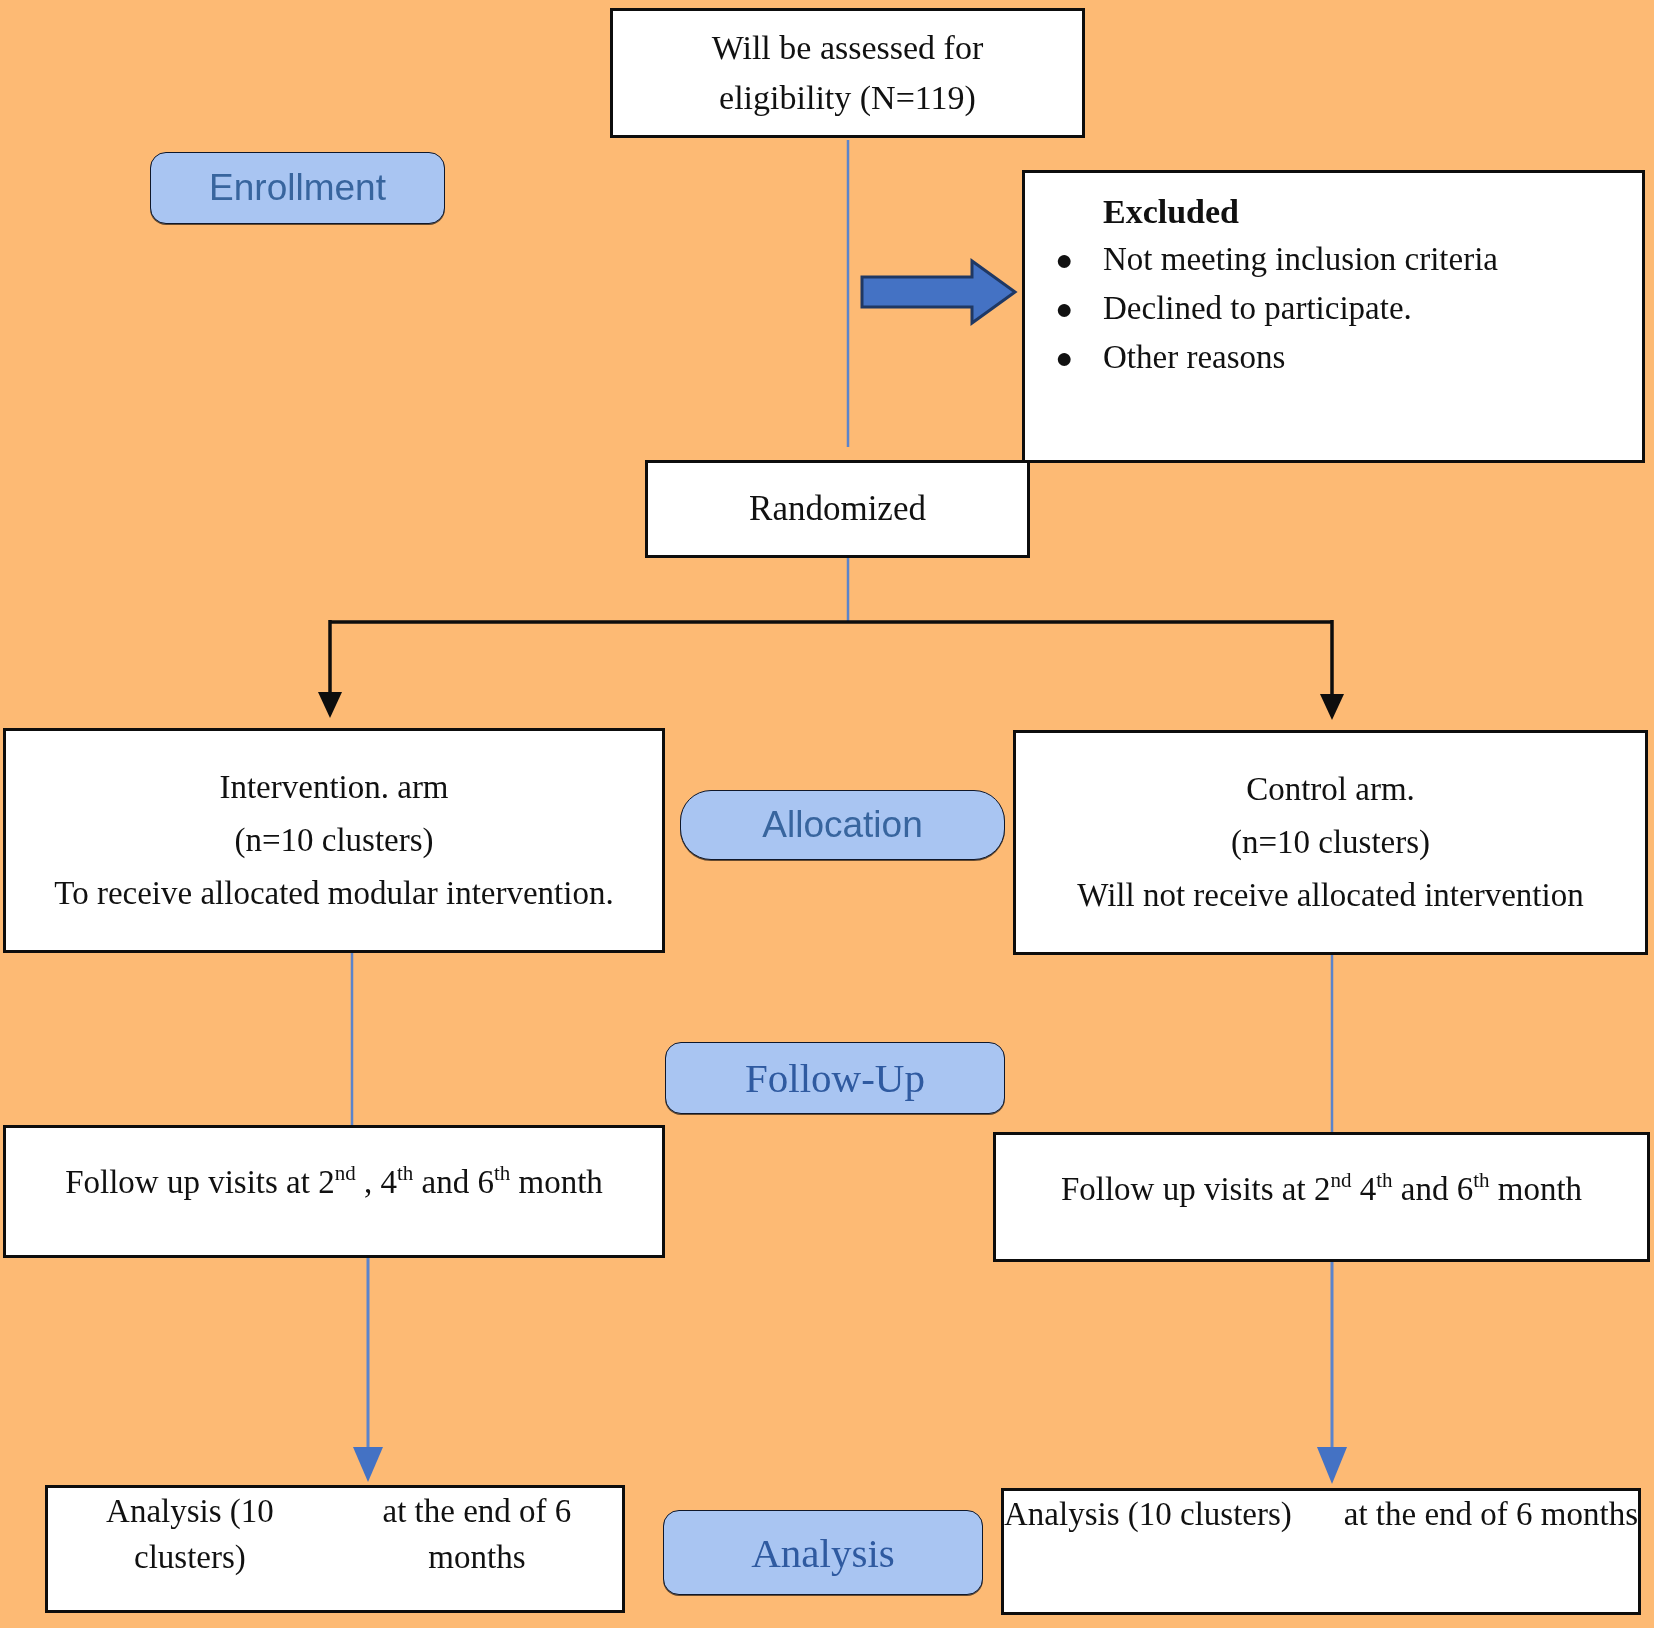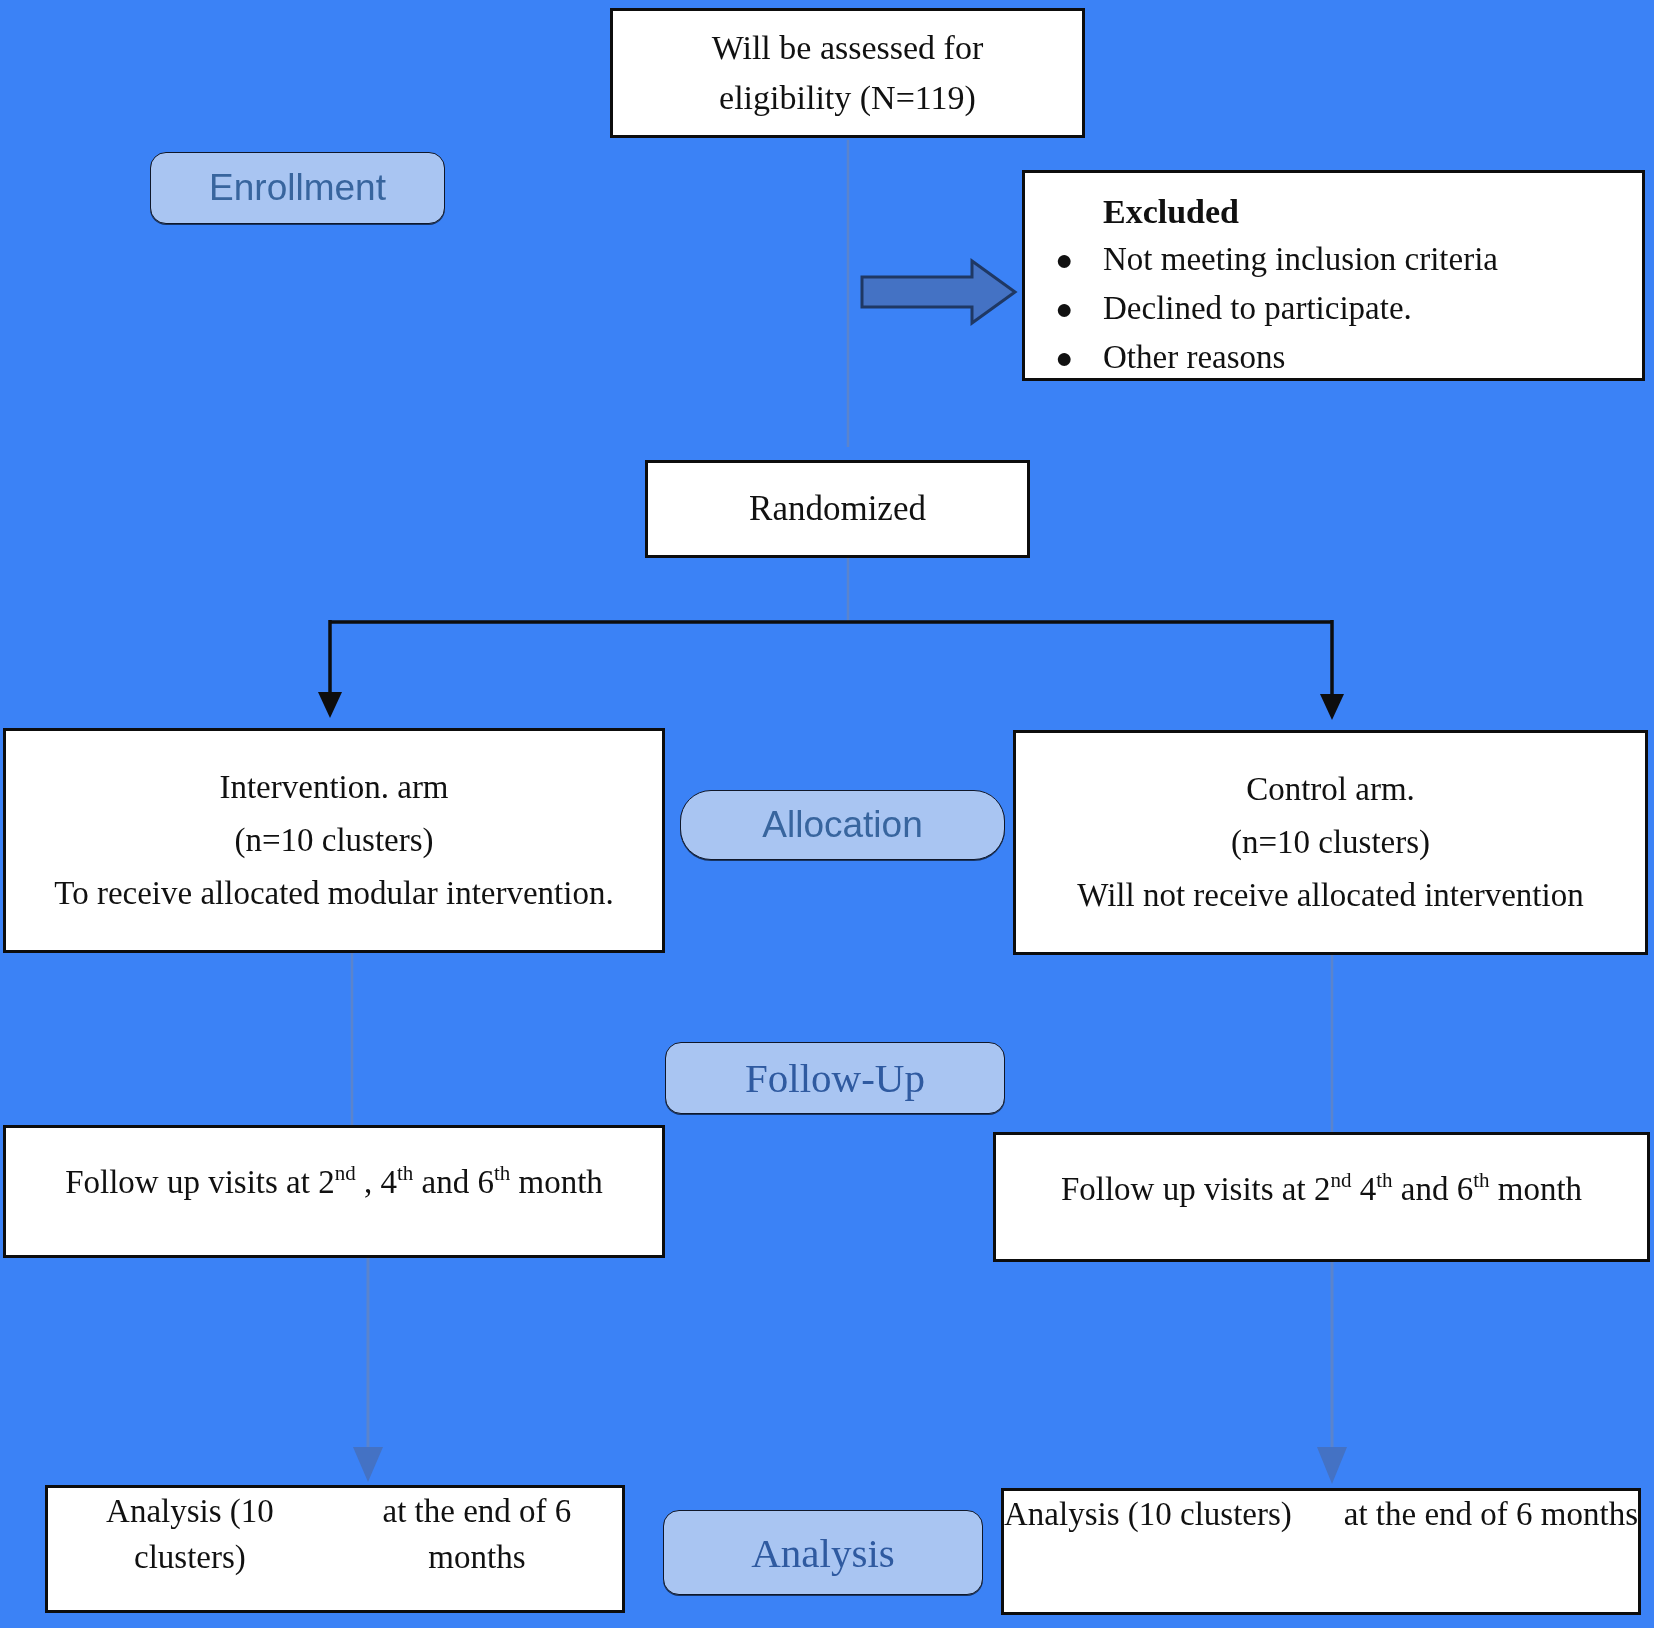--- a/index.html
+++ b/index.html
@@ -10,21 +10,21 @@
     --arrow_blue: #4472c4;
     --arrow_dark_border: #1f3864;
     --box_border: #0d0d0d;
   }
   * { box-sizing: border-box; }
   html, body { margin: 0; padding: 0; background: #ffffff; }
   #canvas {
     position: relative;
     width: 1654px;
     height: 1628px;
-    background: #3b82f6;
+    background: #fdba74;
     font-family: "Liberation Serif", "DejaVu Serif", serif;
     color: #111111;
     overflow: hidden;
   }
   #connectors {
     position: absolute;
     inset: 0;
     width: 100%;
     height: 100%;
     pointer-events: none;
@@ -56,21 +56,21 @@
     color: var(--label_text_serif, #2f5aa0);
   }
   
   .eligibility {
     left: 610px; top: 8px; width: 475px; height: 130px;
     font-size: 34px; line-height: 50px;
     display: flex; flex-direction: column; justify-content: center;
   }
   
   .excluded {
-    left: 1022px; top: 170px; width: 623px; height: 211px;
+    left: 1022px; top: 170px; width: 623px; height: 293px;
     text-align: left; font-size: 33px;
     padding-top: 20px;
   }
   .excluded-title {
     font-weight: bold;
     font-size: 34px;
     margin: 0 0 10px 78px;
   }
   .excluded ul { list-style: none; margin: 0; padding: 0; }
   .excluded li { display: flex; align-items: baseline; margin-bottom: 12px; line-height: 36px; }

